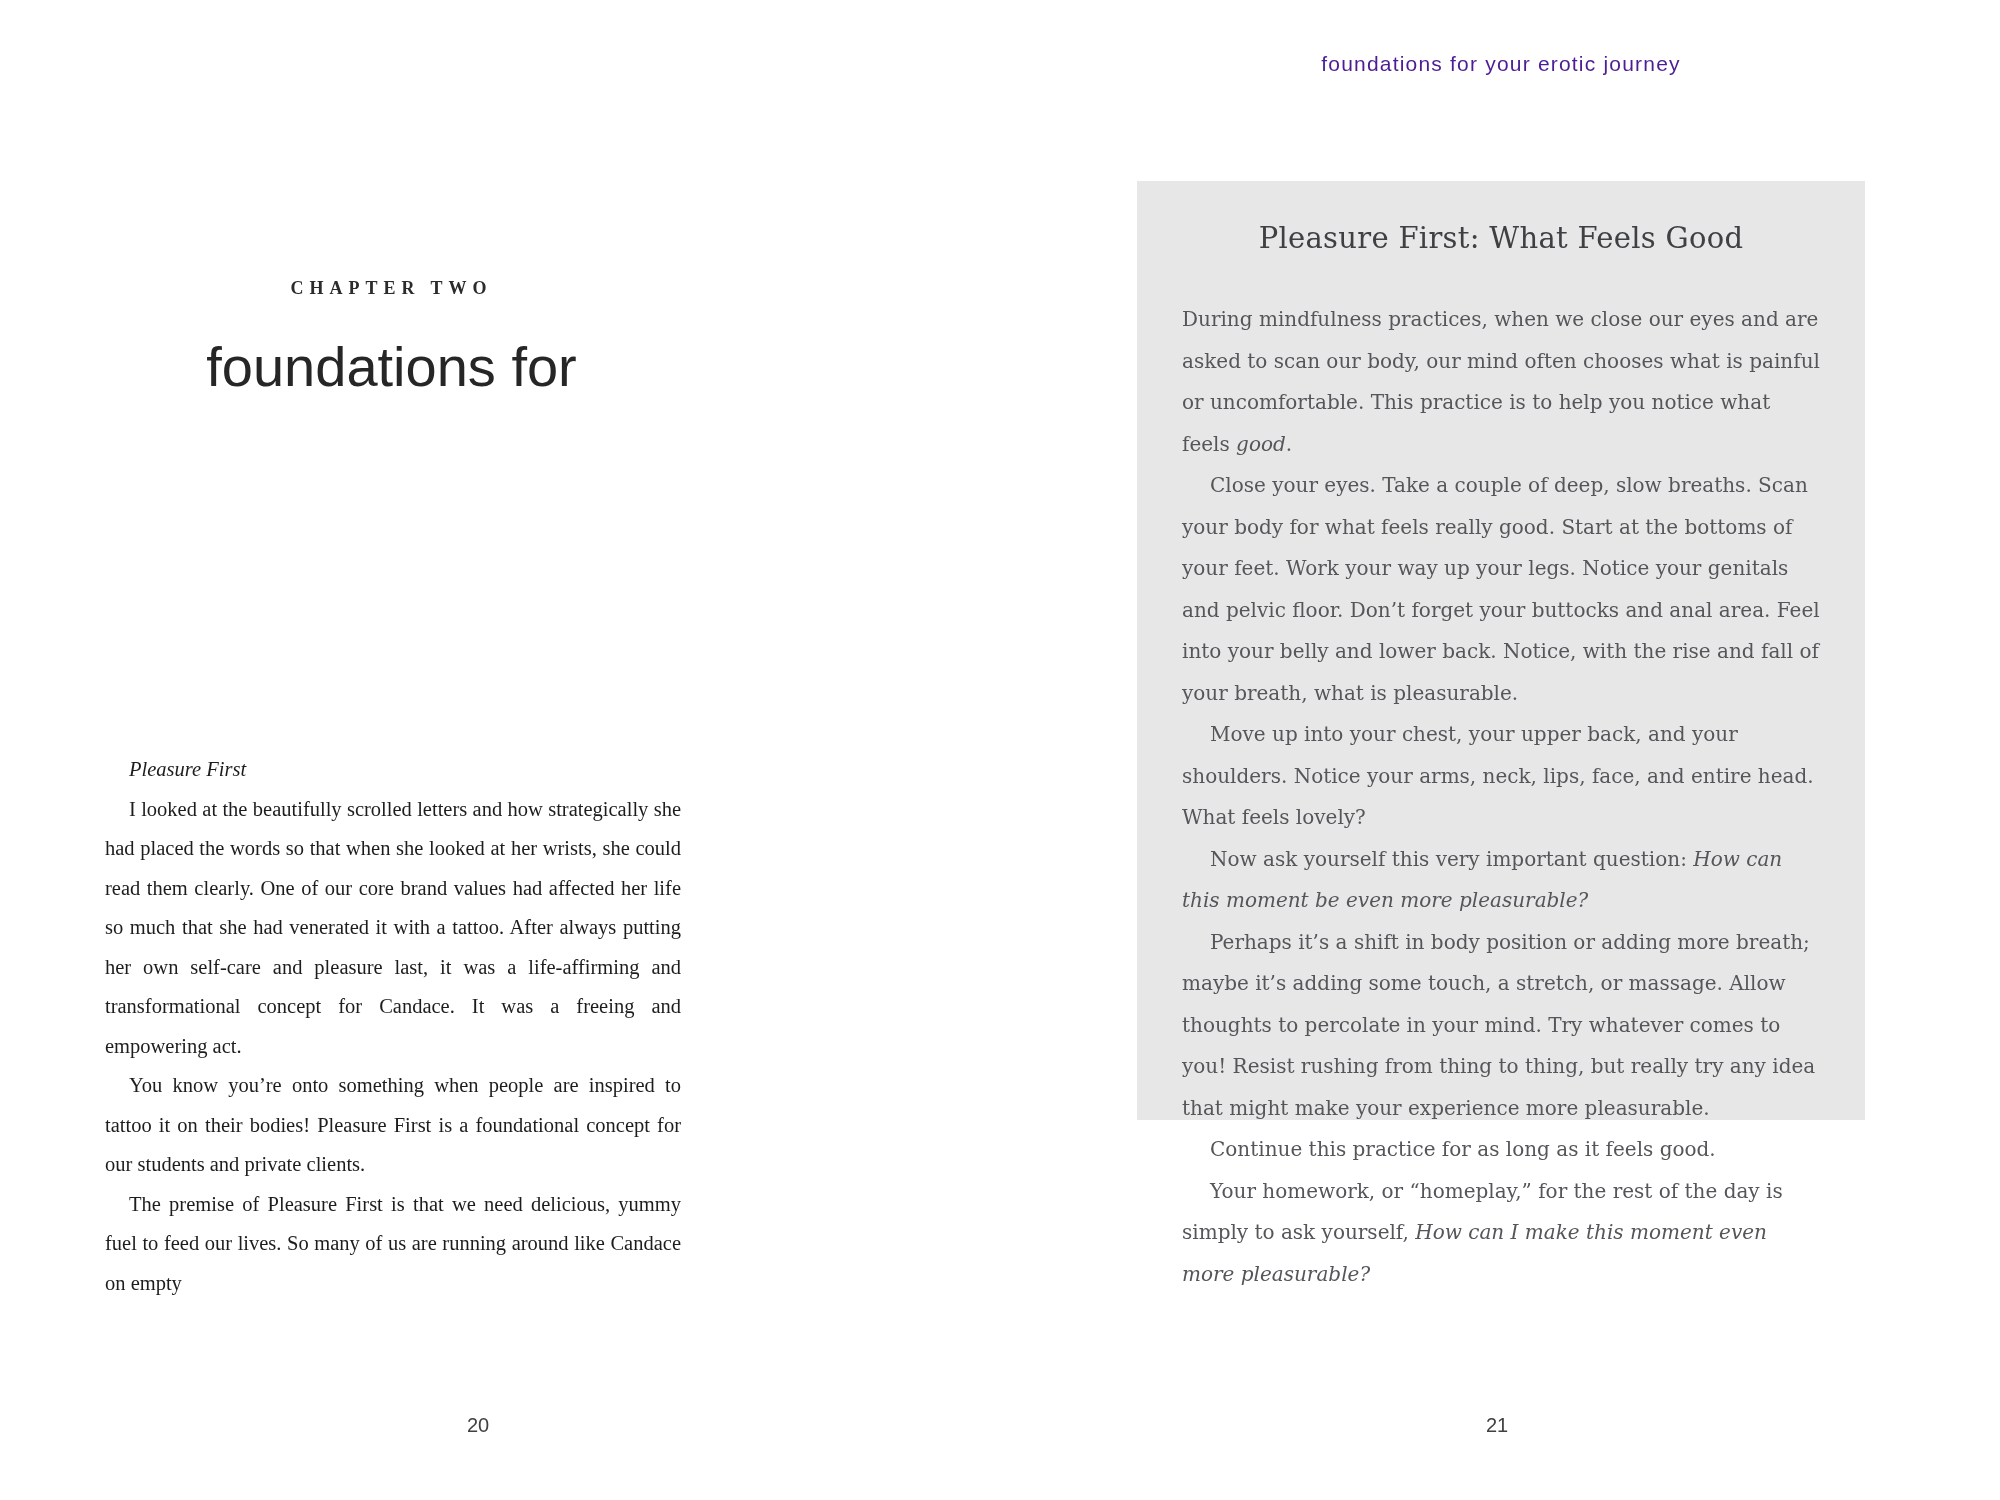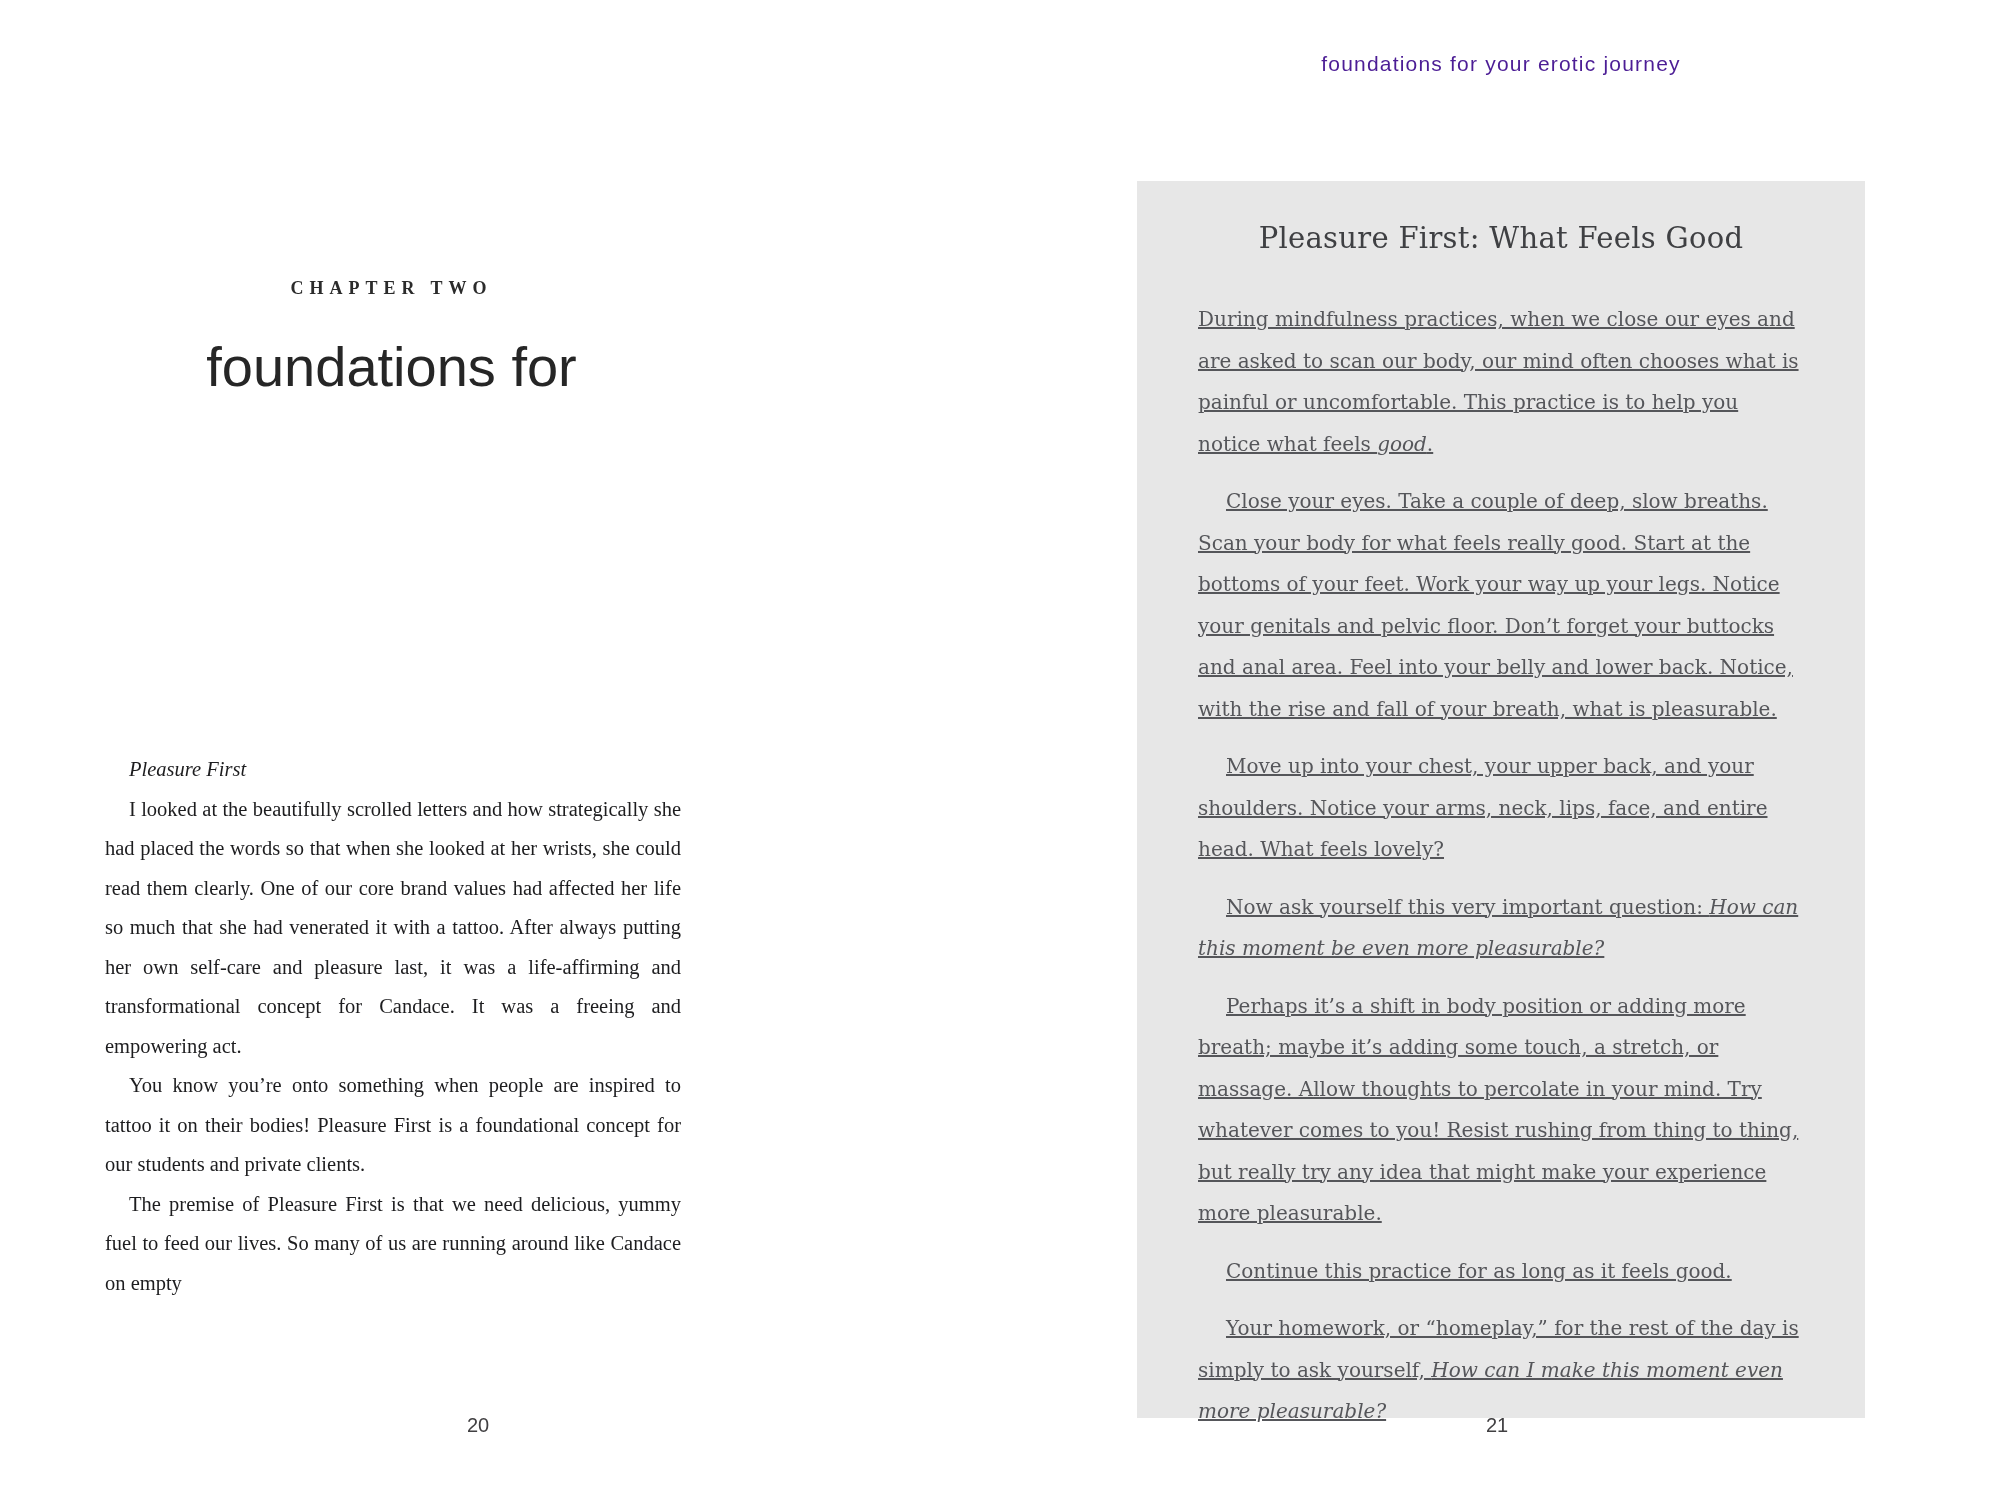--- a/index.html
+++ b/index.html
@@ -34,35 +34,35 @@
     font-size:20.5px;line-height:39.5px;color:#1d1d1f;
     text-align:justify;
   }
   .left-body p{margin:0;}
   .para.indent{text-indent:24px;}
   .run-b{font-weight:700;}
   .run-i{font-style:italic;}
 
   
   .practice-box{
-    left:1137px;top:181px;width:728px;height:1237px;
+    left:1137px;top:181px;width:728px;height:939px;
     background:#e7e7e7;box-sizing:border-box;
     padding:40px 45px 0 45px;
   }
   .box-title{
     text-align:center;margin:0 0 44px 0;
     font-family:"DejaVu Serif", serif;font-weight:400;
     font-size:29px;letter-spacing:0.3px;color:#3f4043;
   }
   .box-body{
     font-family:"DejaVu Serif", serif;
     font-size:20px;line-height:41.5px;color:#55565a;
     text-align:left;
   }
-  .box-body p{margin:16px;text-decoration:underline;}
+  .box-body p{margin:0;}
   .box-body .para.indent{text-indent:28px;}
 
   
   .page-number{
     top:1414px;width:200px;text-align:center;
     font-family:"Liberation Sans", sans-serif;font-weight:300;
     font-size:20px;color:#414042;
   }
   .page-number.left{left:378px;}
   .page-number.right{left:1397px;}

